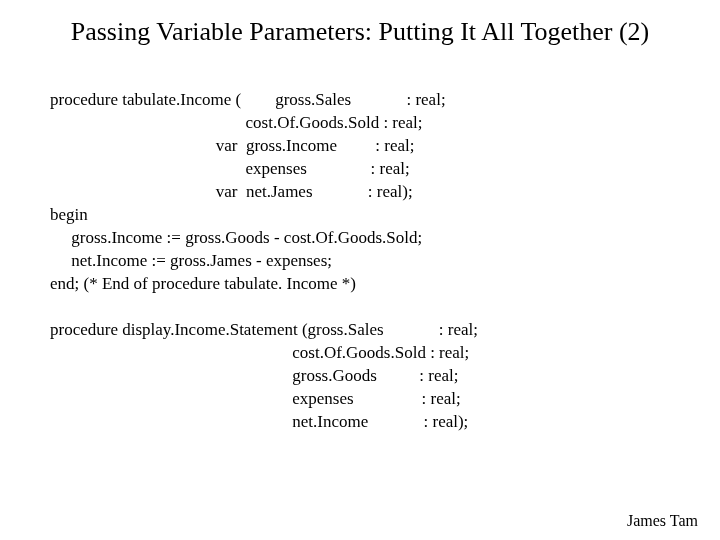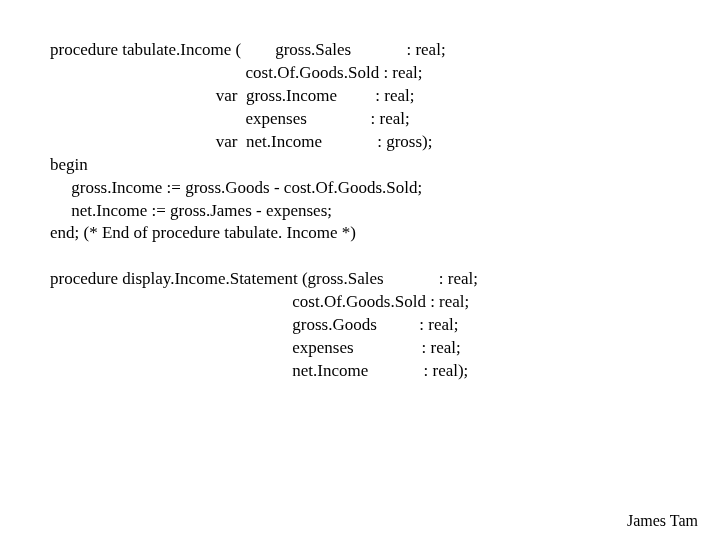--- a/index.html
+++ b/index.html
@@ -32,27 +32,28 @@
     position: absolute;
     bottom: 10px;
     right: 22px;
     font-size: 16px;
   }
 </style>
 </head>
 <body>
 
 <div class="slide">
+  <h1 class="title">Passing Variable Parameters: Putting It All Together (2)</h1>
 
   <div class="code">
 <span>procedure tabulate.Income (        gross.Sales             : real;</span>
 <span>                                              cost.Of.Goods.Sold : real;</span>
 <span>                                       var  gross.Income         : real;</span>
 <span>                                              expenses               : real;</span>
-<span>                                       var  net.Income             : gross);</span>
+<span>                                       var  net.James             : real);</span>
 <span>begin</span>
 <span>     gross.Income := gross.Goods - cost.Of.Goods.Sold;</span>
 <span>     net.Income := gross.James - expenses;</span>
 <span>end; (* End of procedure tabulate. Income *)</span>
 <span></span>
 <span>procedure display.Income.Statement (gross.Sales             : real;</span>
 <span>                                                         cost.Of.Goods.Sold : real;</span>
 <span>                                                         gross.Goods          : real;</span>
 <span>                                                         expenses                : real;</span>
 <span>                                                         net.Income             : real);</span>

